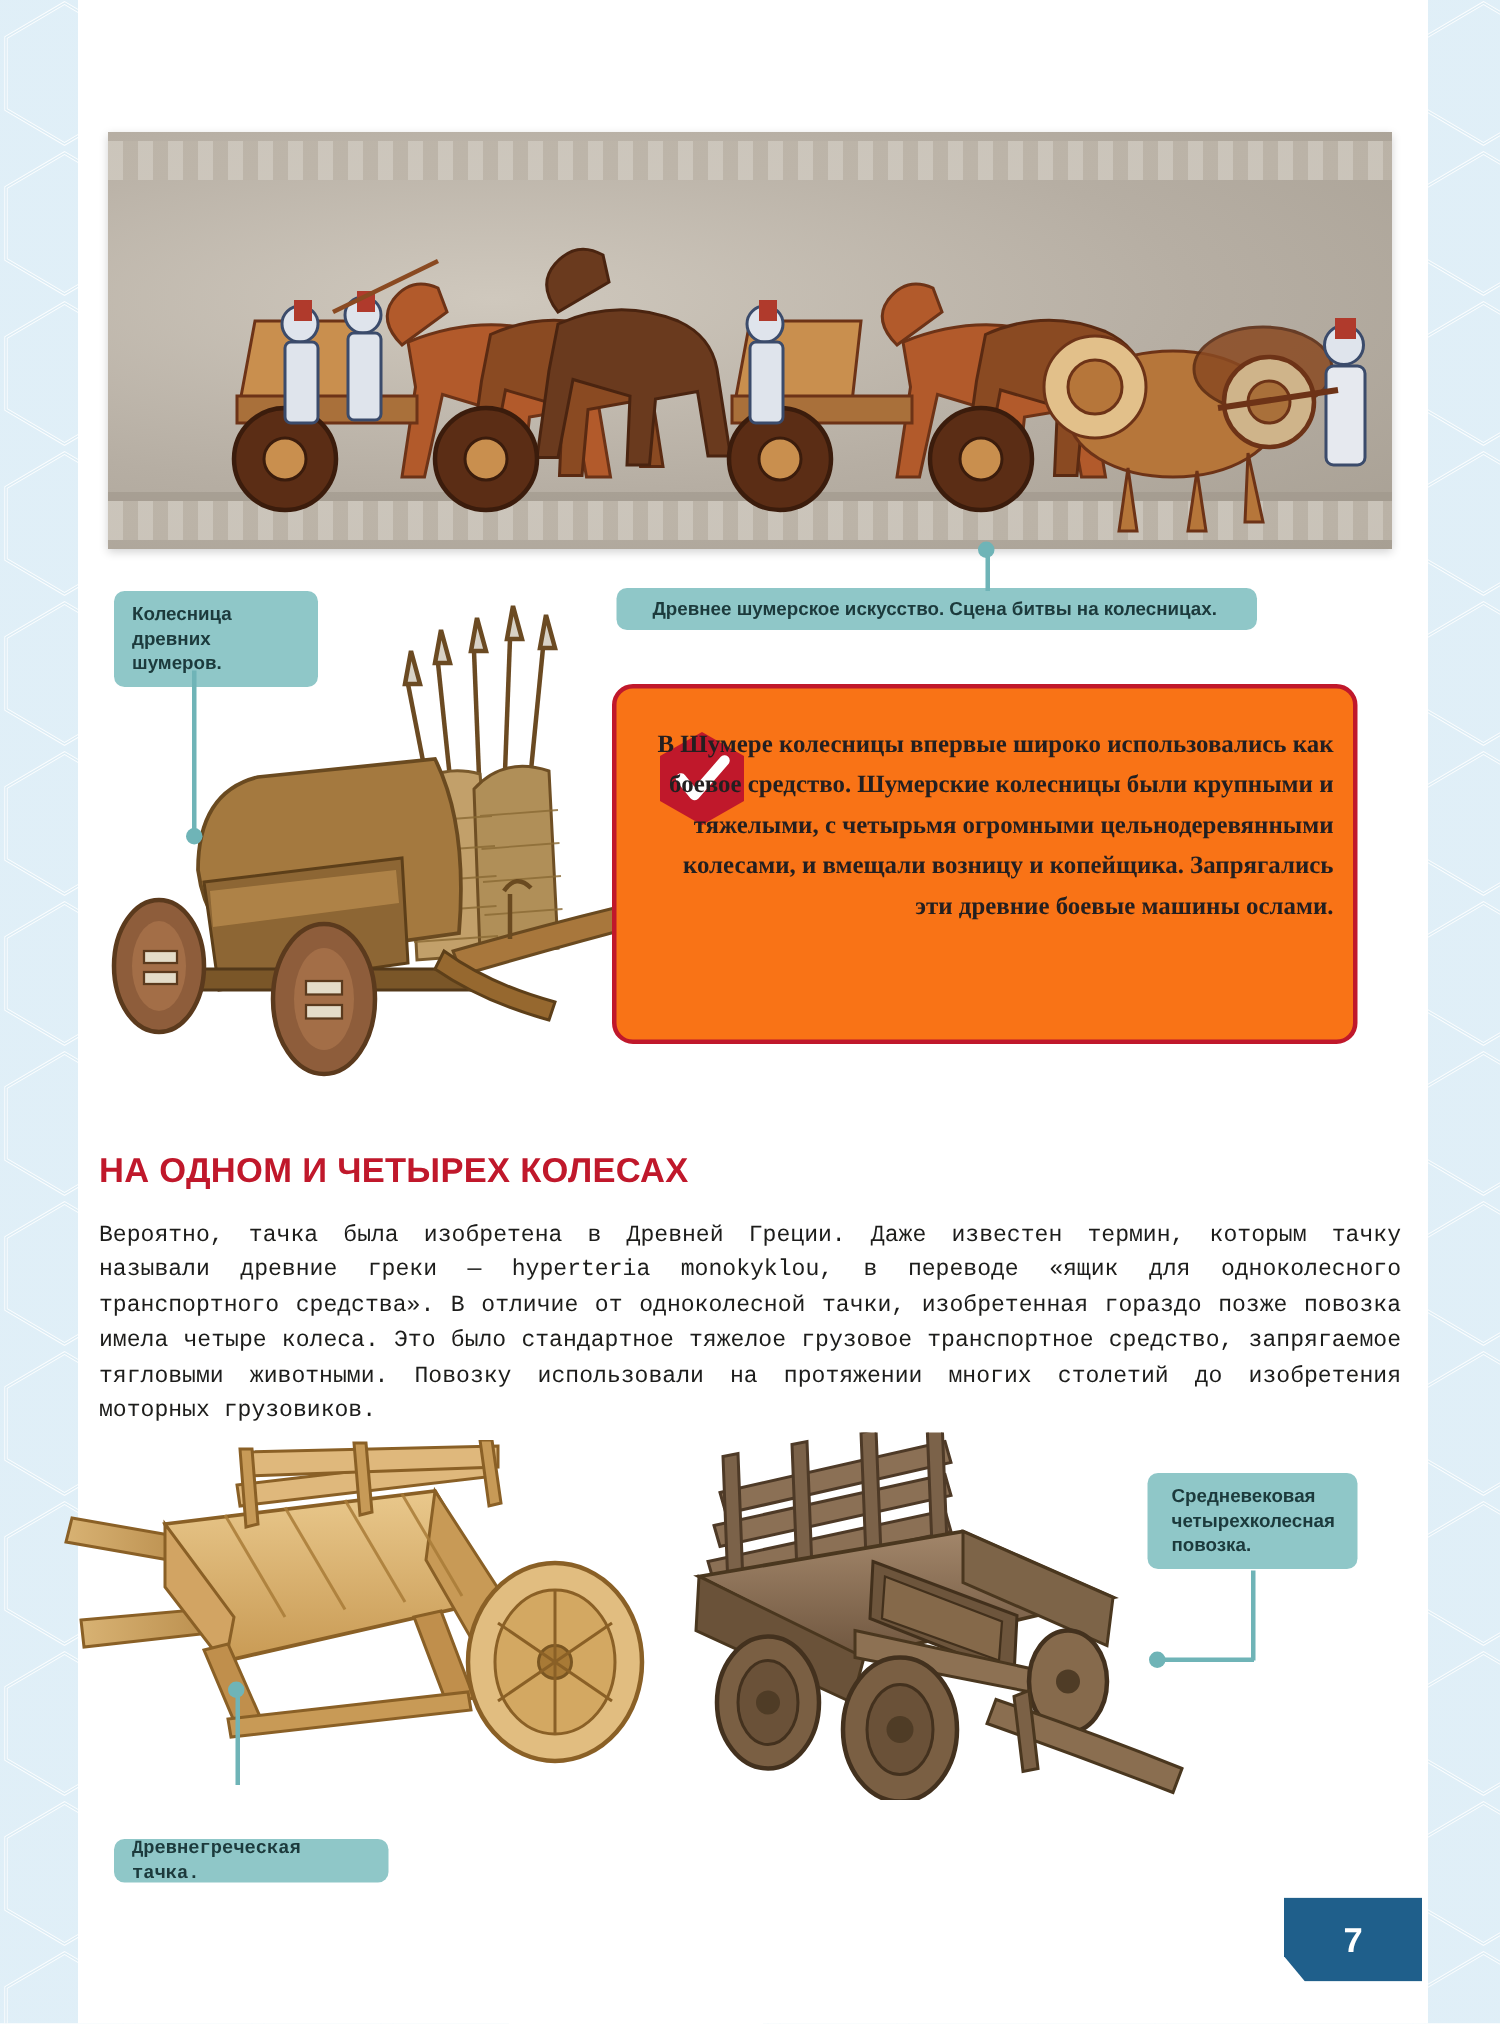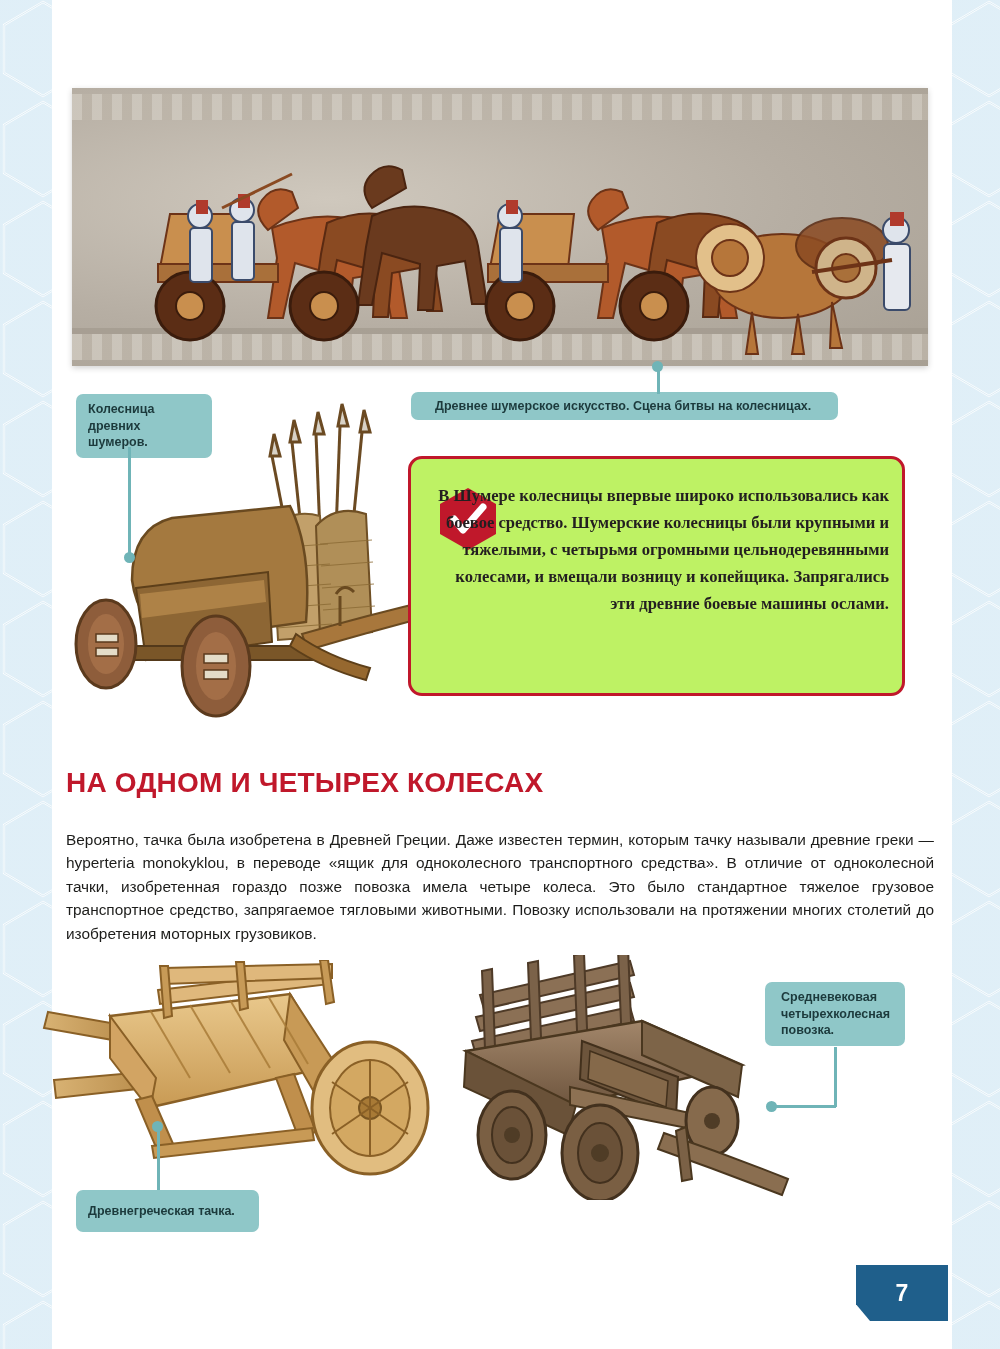--- a/index.html
+++ b/index.html
@@ -93,33 +93,33 @@
   .dot {
     position: absolute;
     width: 11px; height: 11px;
     border-radius: 50%;
     background: #6fb4b7;
     z-index: 6;
   }
 
   #chip-relief { left: 411px; top: 392px; width: 427px; height: 28px; display: flex; align-items: center; padding-left: 24px; }
   #chip-sumer  { left: 76px;  top: 394px; width: 136px; }
-  #chip-greek  { left: 76px;  top: 1190px; width: 183px; height: 42px; display:flex; align-items:center; }
+  #chip-greek  { left: 76px;  top: 1226px; width: 183px; height: 29px; display:flex; align-items:center;font-family:Liberation Mono, monospace; }
   #chip-medieval { left: 765px; top: 982px; width: 140px; padding-left: 16px; }
 
   
   .fact-box {
     position: absolute;
     left: 408px;
     top: 456px;
     width: 497px;
     height: 240px;
     border: 3px solid #c0182b;
     border-radius: 14px;
-    background: #bef264;
+    background: #f97316;
     box-sizing: border-box;
   }
   .fact-text {
     position: absolute;
     left: 18px;
     top: 24px;
     width: 460px;
     font-family: "Liberation Serif", serif;
     font-weight: bold;
     font-size: 16.6px;
@@ -133,36 +133,36 @@
     top: 28px;
     width: 58px;
     height: 64px;
   }
 
   
   .section-title {
     position: absolute;
     left: 66px;
     top: 767px;
-    font-size: 28px;
+    font-size: 23px;
     font-weight: bold;
     letter-spacing: .2px;
     color: #c0182b;
   }
   .body-copy {
     position: absolute;
     left: 66px;
     top: 812px;
     width: 868px;
     font-size: 15.4px;
     line-height: 1.52;
     color: #1d1d1b;
     text-align: justify;
   }
-  .body-copy p { margin: 16px 0 0 0; }
+  .body-copy p { margin: 0 0 0 0; font-family: Liberation Mono, monospace; }
 
   
   .page-num {
     position: absolute;
     right: 52px;
     bottom: 28px;
     width: 92px;
     height: 56px;
     background: #1f5f8b;
     color: #ffffff;

